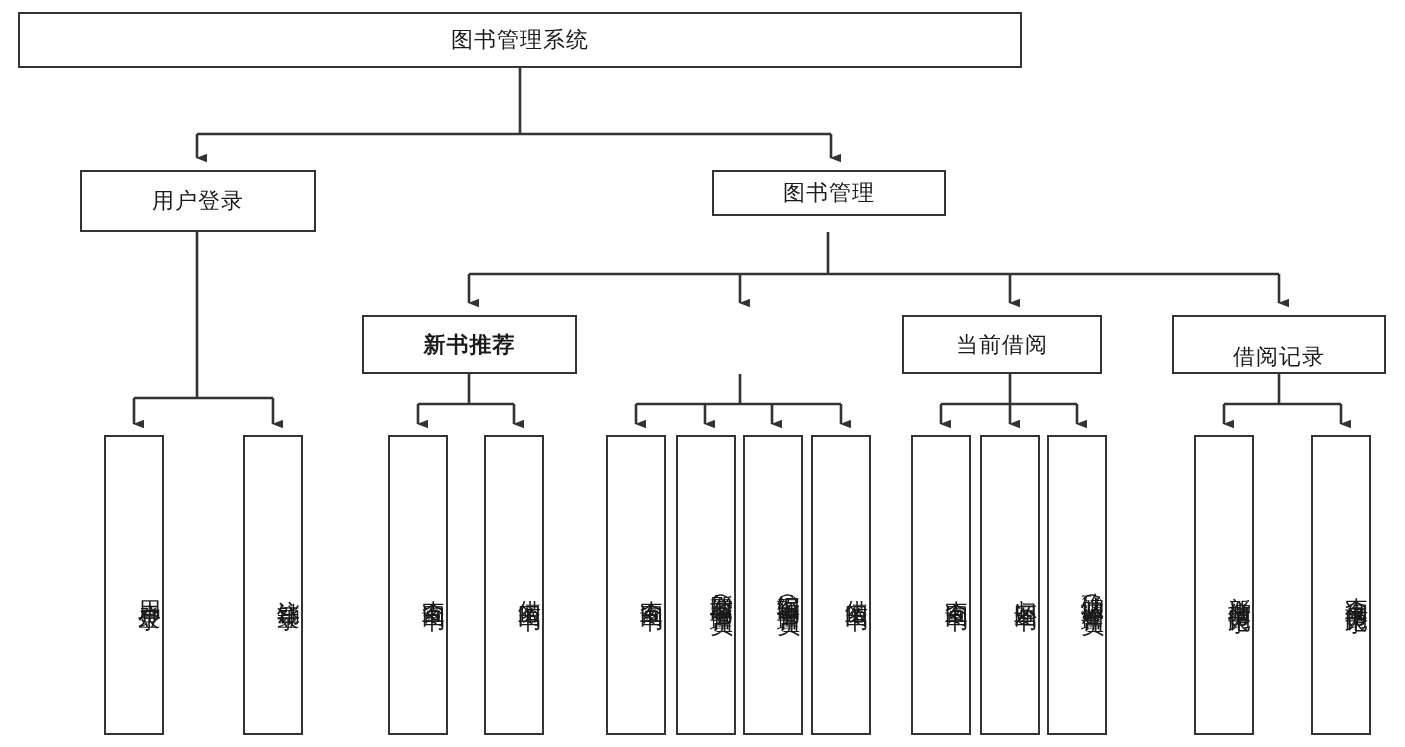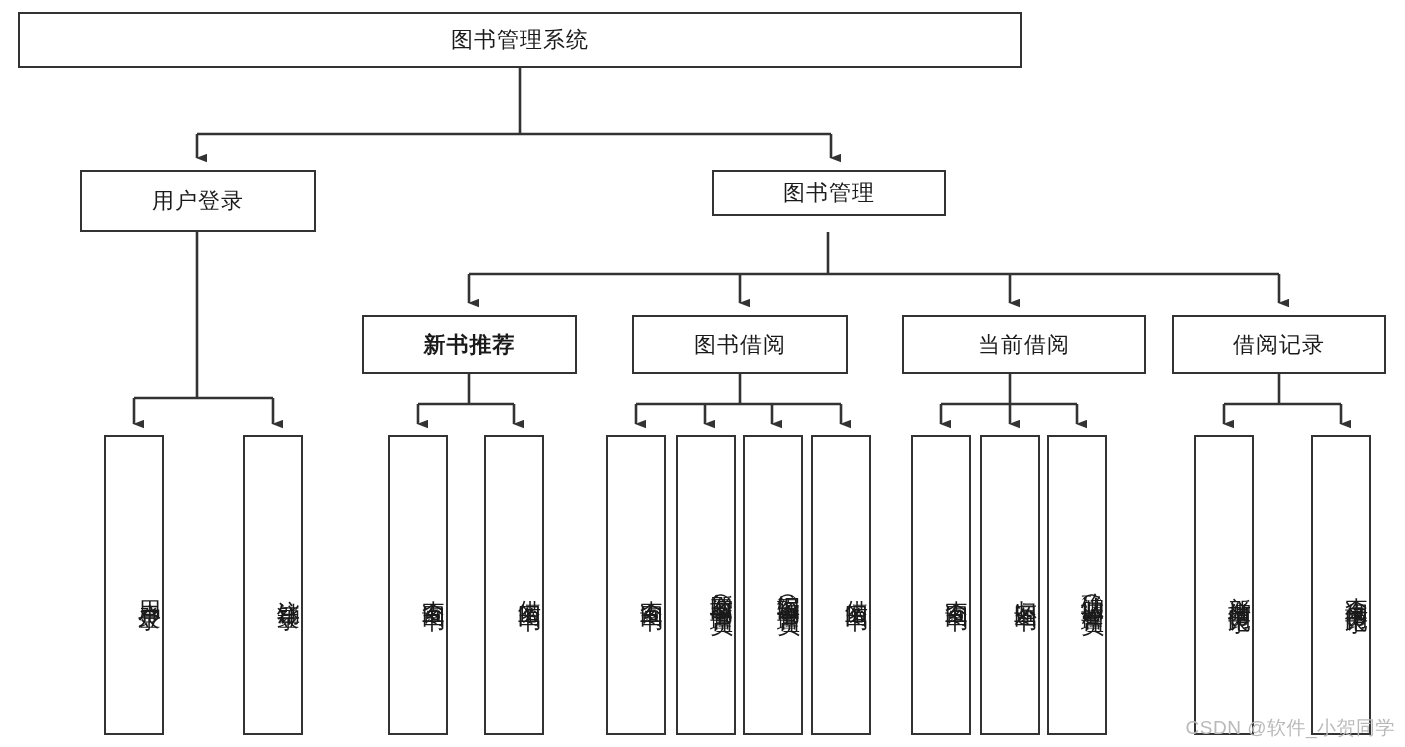--- a/index.html
+++ b/index.html
@@ -122,27 +122,24 @@
   <div class="node horiz" style="left:80px;top:170px;width:236px;height:62px;">
     <span>用户登录</span>
   </div>
   <div class="node horiz" style="left:712px;top:170px;width:234px;height:46px;">
     <span>图书管理</span>
   </div>
 
   <div class="node horiz" style="left:362px;top:315px;width:215px;height:59px;font-weight:bold;">
     <span>新书推荐</span>
   </div>
-  <div class="node horiz" style="left:632px;top:315px;width:216px;height:59px;">
-    <span>图书借阅</span>
-  </div>
-  <div class="node horiz" style="left:902px;top:315px;width:244px;height:59px;">
+  <div class="node horiz" style="left:902px;top:315px;width:200px;height:59px;">
     <span>当前借阅</span>
   </div>
-  <div class="node horiz" style="left:1172px;top:315px;width:214px;height:59px;">
+  <div class="node horiz" style="left:1172px;top:315px;width:214px;height:59px;align-items:flex-end;">
     <span>借阅记录</span>
   </div>
 
   <div class="node vert" style="left:104px;top:435px;width:60px;height:300px;">
     <span>用户登录</span>
   </div>
   <div class="node vert" style="left:243px;top:435px;width:60px;height:300px;">
     <span>注销登录</span>
   </div>
 
@@ -176,15 +173,14 @@
     <span>确认归还（管理员）</span>
   </div>
 
   <div class="node vert" style="left:1194px;top:435px;width:60px;height:300px;">
     <span>新增借阅记录</span>
   </div>
   <div class="node vert" style="left:1311px;top:435px;width:60px;height:300px;">
     <span>查询借阅记录</span>
   </div>
 
-  <div id="watermark">CSDN @软件_小贺同学</div>
 
 </div>
 
 </body></html>

